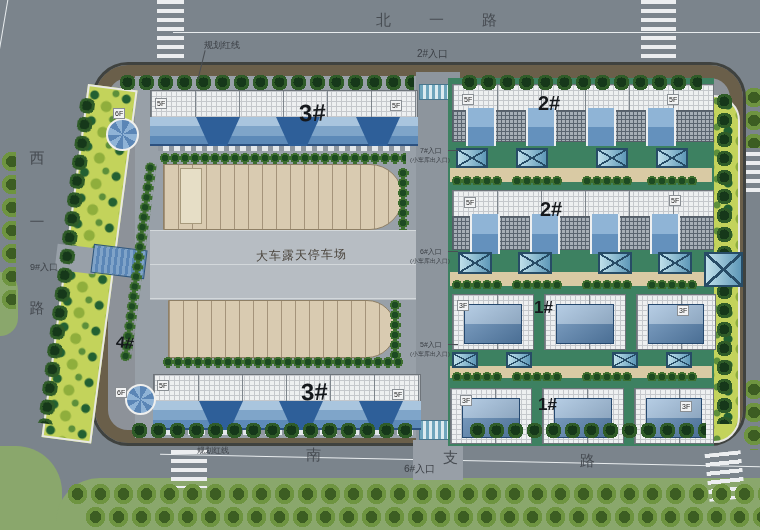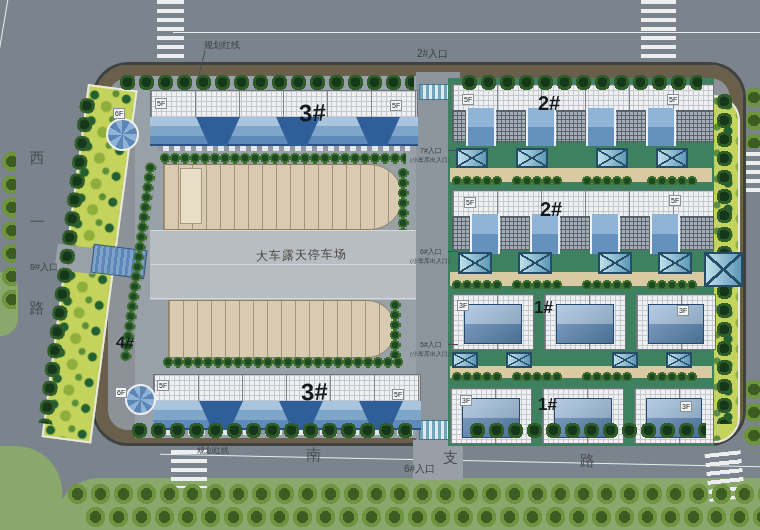--- a/index.html
+++ b/index.html
@@ -187,20 +187,21 @@
   <div class="trx" style="left:460px;top:72px;width:242px;height:22px;"></div>
   <div class="trx" style="left:130px;top:420px;width:282px;height:22px;"></div>
   <div class="trx" style="left:468px;top:420px;width:238px;height:22px;"></div>
   <div class="try" style="left:714px;top:92px;width:24px;height:332px;"></div>
   <div class="try" style="left:78px;top:95px;width:24px;height:330px;transform:rotate(7.5deg);transform-origin:top left;"></div>
 
   <div class="umb" style="left:106px;top:118px;width:33px;height:33px;"></div>
   <div class="umb" style="left:125px;top:384px;width:31px;height:31px;"></div>
   <div class="sky" style="left:704px;top:252px;width:39px;height:35px;"></div>
 
+  <div class="lbl roadtext" style="left:376px;top:12px;letter-spacing:38px;">北一路</div>
   <div class="lbl roadtext" style="left:30px;top:140px;writing-mode:vertical-rl;letter-spacing:74px;">西一路</div>
   <div class="lbl roadtext" style="left:306px;top:451px;letter-spacing:122px;transform:rotate(1.2deg);">南支路</div>
 
   <div class="lbl" style="left:204px;top:41px;font-size:9px;">规划红线</div>
   <div class="leader" style="left:201px;top:50px;width:1px;height:30px;transform:rotate(14deg);"></div>
   <div class="lbl" style="left:197px;top:447px;font-size:8px;">规划红线</div>
 
   <div class="lbl" style="left:417px;top:49px;font-size:10px;">2#入口</div>
   <div class="lbl" style="left:30px;top:263px;font-size:9px;">9#入口</div>
   <div class="lbl" style="left:404px;top:464px;font-size:10px;transform:rotate(1deg);">6#入口</div>

